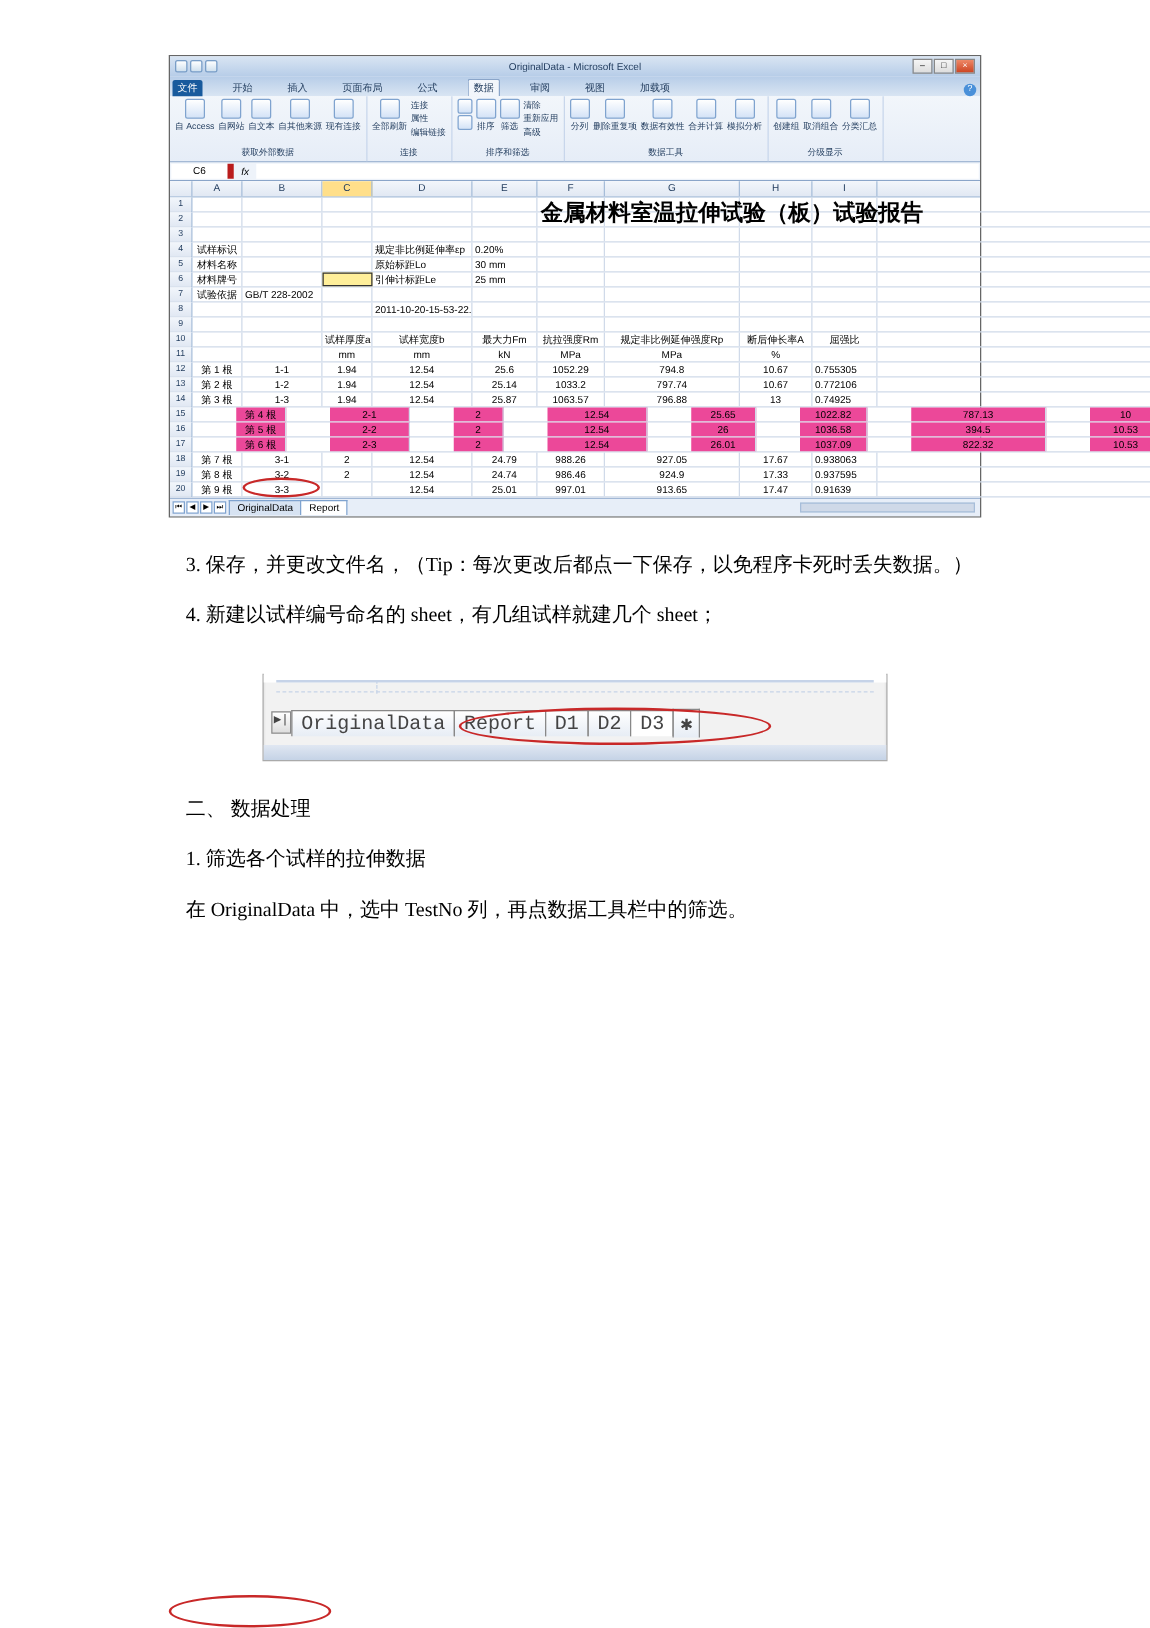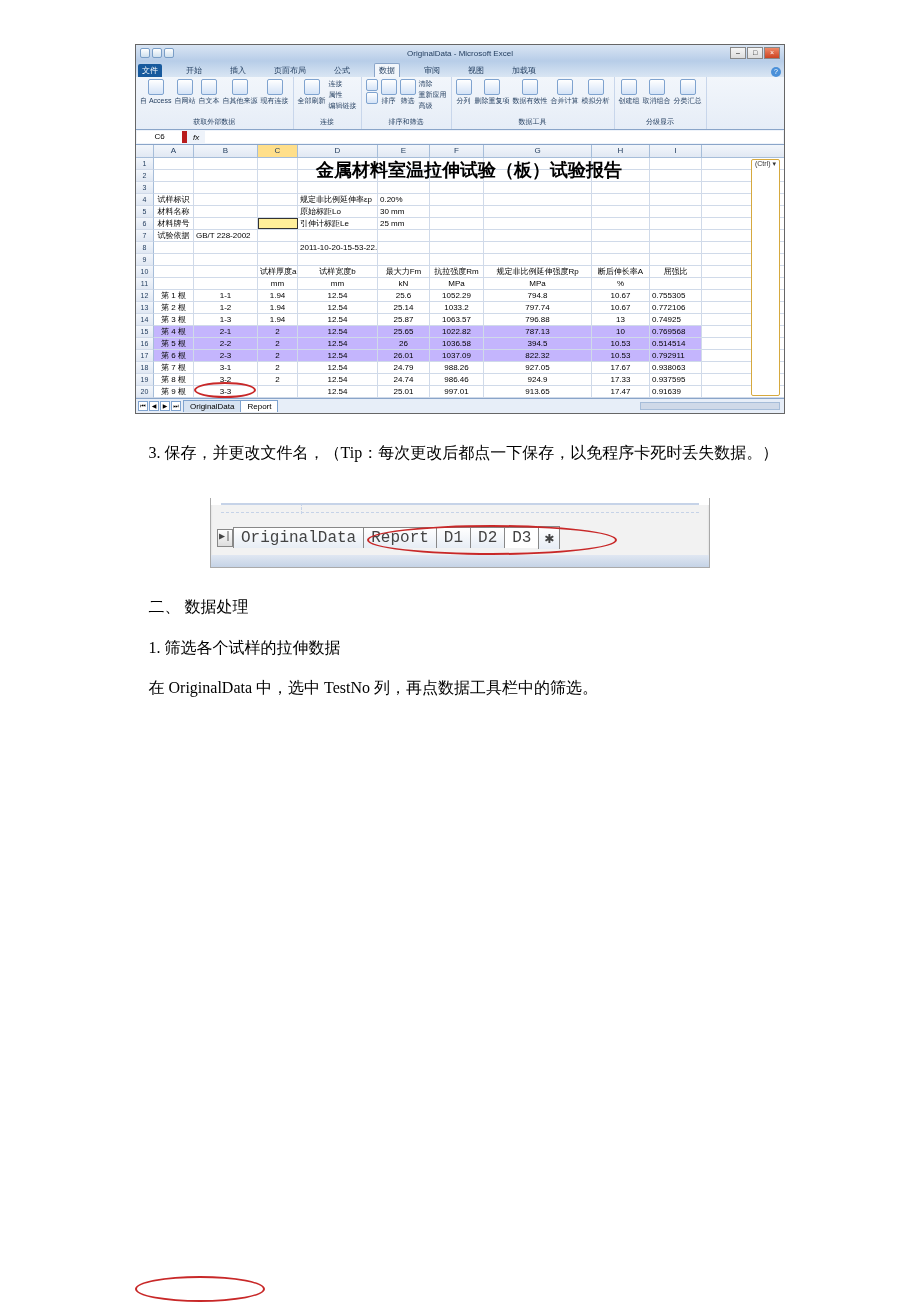--- a/index.html
+++ b/index.html
@@ -39,21 +39,21 @@
     .row-head-space { width: 18px; border-right: 1px solid #a6bdd9; }
     .col-head { border-right: 1px solid #a6bdd9; text-align: center; font-size: 8px; color: #1e395b; height: 12px; line-height: 12px; }
     .cA { width: 40px; } .cB { width: 64px; } .cC { width: 40px; } .cD { width: 80px; } .cE { width: 52px; } .cF { width: 54px; } .cG { width: 108px; } .cH { width: 58px; } .cI { width: 52px; }
     .grid { display: flex; }
     .row-heads { display: flex; flex-direction: column; }
     .row-head { width: 18px; height: 12px; border-bottom: 1px solid #d0dae9; border-right: 1px solid #a6bdd9; background: linear-gradient(#f2f6fb,#e1e8f3); font-size: 7px; text-align: center; line-height: 12px; color: #1e395b; }
     .cells { flex: 1; position: relative; }
     .row { display: flex; height: 12px; border-bottom: 1px solid #d0dae9; }
     .cell { border-right: 1px solid #d0dae9; font-size: 8px; line-height: 12px; padding: 0 2px; overflow: hidden; white-space: nowrap; }
     .report-title { position: absolute; top: 0; left: 0; right: 0; height: 24px; display: flex; align-items: center; justify-content: center; font-size: 18px; font-weight: bold; font-family: SimSun, serif; }
-    .row.hl .cell { background: #c4b5fd; }
+    .row.hl .cell { background: #ec4899; margin-left: 35px; }
     .row .cell.cA { text-align: center; }
     .center { text-align: center; }
     .ellipse-red { position: absolute; border: 2px solid #c82828; border-radius: 50%; pointer-events: none; }
     .sheet-tabs { display: flex; align-items: center; height: 15px; background: #e7eef8; border-top: 1px solid #8aa5c9; font-size: 8px; }
     .nav-btns { display: flex; gap: 1px; padding: 0 2px; }
     .nav-btn { width: 10px; height: 10px; border: 1px solid #7fa3cf; background: #fff; font-size: 6px; text-align: center; line-height: 8px; }
     .tab { padding: 1px 6px; border: 1px solid #7fa3cf; border-bottom: none; background: #fff; margin-right: -1px; }
     .tab.active { background: #fff; }
     .tab.inactive { background: #d7e3f2; }
     .hscroll { flex: 1; display: flex; justify-content: flex-end; padding-right: 4px; gap: 2px; }
@@ -493,20 +493,21 @@
       <div class="tab active">Report</div>
       <div class="hscroll">
           <div class="scroll-track"></div>
         </div>
     </div>
     <div class="ellipse-red" style="left:135px;bottom:0px;width:130px;height:26px;"></div>
   </div>
 
   <div class="body-text">
     <p style="text-indent:2em;">3. 保存，并更改文件名，（Tip：每次更改后都点一下保存，以免程序卡死时丢失数据。）</p>
+    <p>4. 新建以试样编号命名的 sheet，有几组试样就建几个 sheet；</p>
   </div>
 
   <div class="tabs-img">
     <div class="grid-above-tabs"></div>
     <div class="tabs-row">
       <div class="navb">▶|</div>
       <div class="sh-tab">OriginalData</div>
       <div class="sh-tab">Report</div>
       <div class="sh-tab">D1</div>
       <div class="sh-tab">D2</div>

